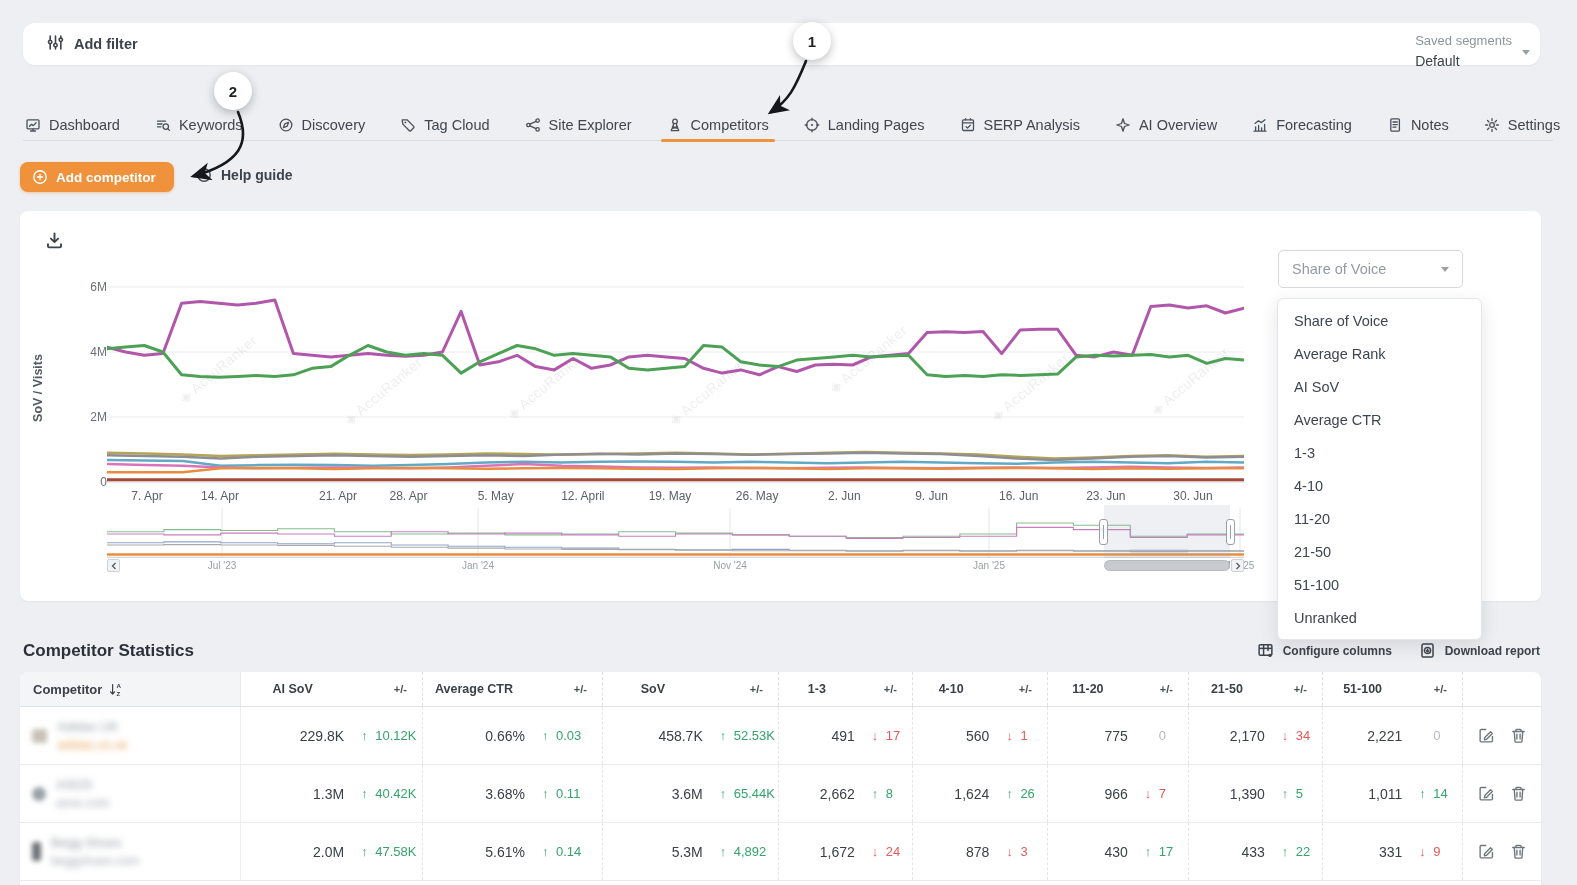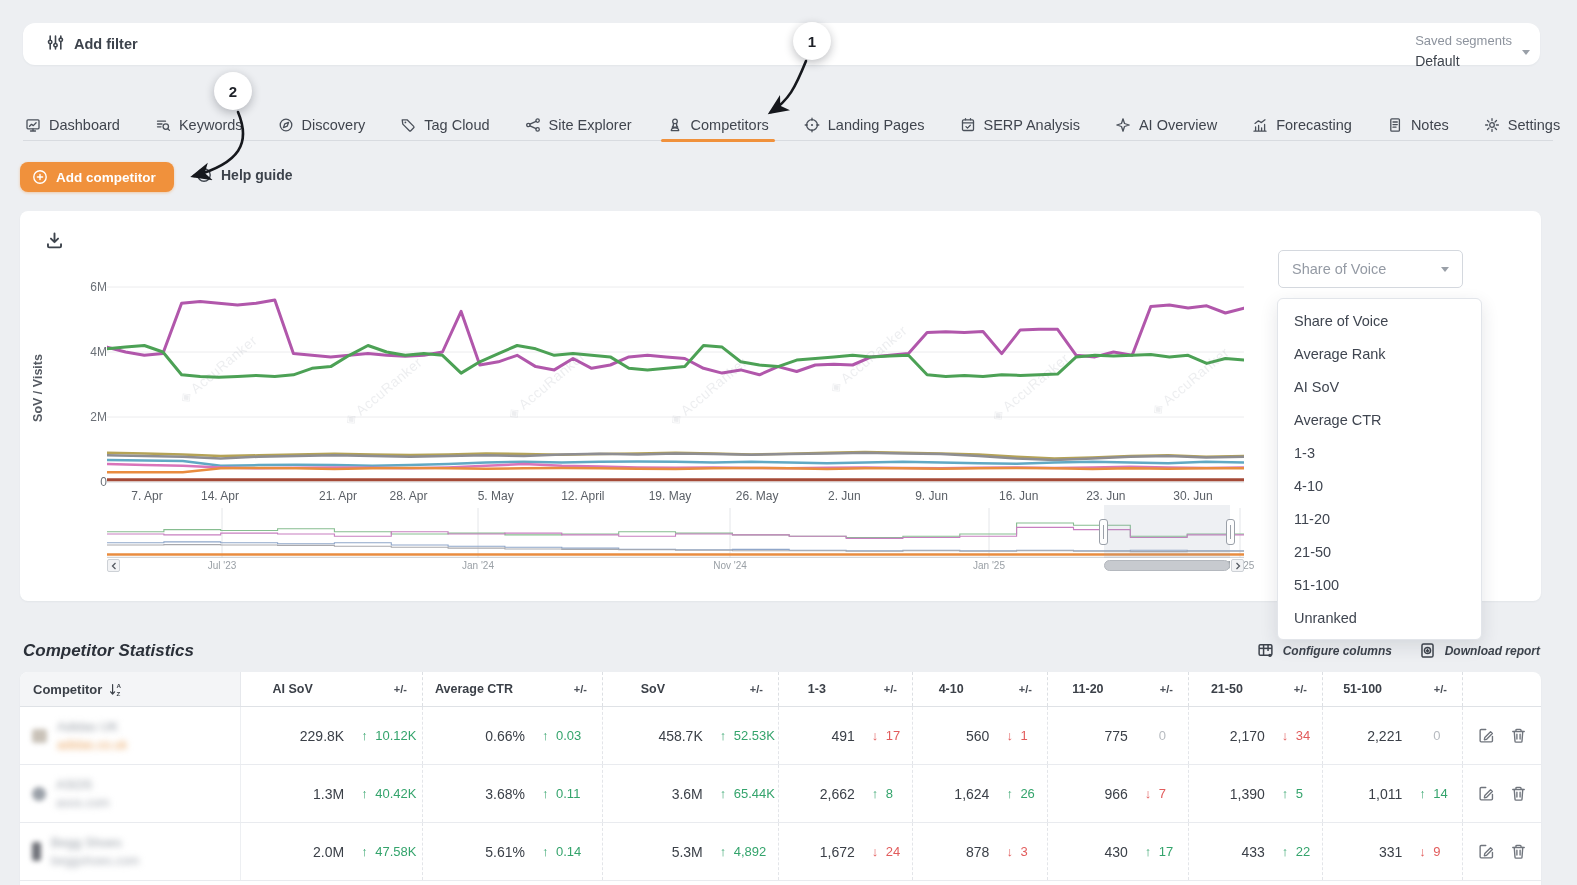--- a/index.html
+++ b/index.html
@@ -43,21 +43,21 @@
   .sb-thumb { position:absolute; left:997px; top:1px; width:126px; height:11px; background:#c7cacf; border:1px solid #b4b8be; border-radius:6px; cursor:grab; }
   .wm { position:absolute; font-size:14px; letter-spacing:.5px; color:rgba(130,136,148,.14); transform:rotate(-40deg); white-space:nowrap; pointer-events:none; }
 
   
   .metric-select { position:absolute; left:1258px; top:39px; width:185px; height:38px; border:1px solid #d4d8de; border-radius:5px; background:#fff; display:flex; align-items:center; justify-content:space-between; padding:0 13px; cursor:pointer; }
   .metric-select .txt { font-size:14.5px; color:#949aa4; }
   .metric-menu { position:absolute; left:1257px; top:87px; width:205px; background:#fff; border:1px solid #e2e5ea; border-radius:6px; box-shadow:0 6px 18px rgba(30,40,60,.12); padding:5px 0; z-index:30; }
   .metric-menu .opt { height:33px; display:flex; align-items:center; padding:0 16px; font-size:14.5px; color:#3f4550; cursor:pointer; }
 
   
-  .tbl-head-row { position:absolute; left:23px; top:639px; width:1517px; height:26px;font-style:italic; }
+  .tbl-head-row { position:absolute; left:23px; top:639px; width:1517px; height:26px; }
   .tbl-title { position:absolute; left:0; top:2px; font-size:17px; font-weight:700; color:#2b3039; }
   .tbl-action { position:absolute; top:3px; display:flex; align-items:center; gap:9px; font-size:12px; font-weight:700; color:#3d434c; cursor:pointer; }
   .tbl-action.cfg { right:148px; }
   .tbl-action.dlr { right:0; }
 
   .table-card { position:absolute; left:20px; top:672px; width:1521px; height:247px; background:#fff; border-radius:8px 8px 0 0; overflow:hidden; box-shadow:0 1px 2px rgba(40,50,70,.05); }
   .t-grid { display:grid; grid-template-columns:220px 182px 180px 176px 134px 135px 141px 134px 140px 79px; }
   .t-head { height:35px; border-bottom:1px solid #dfe2e6; }
   .t-head .c-comp { background:#f4f5f7; display:flex; align-items:center; gap:7px; padding-left:13px; font-size:13px; font-weight:700; color:#3b4048; }
   .h-group { display:flex; align-items:center; border-left:1px dashed #dcdfe3; }

